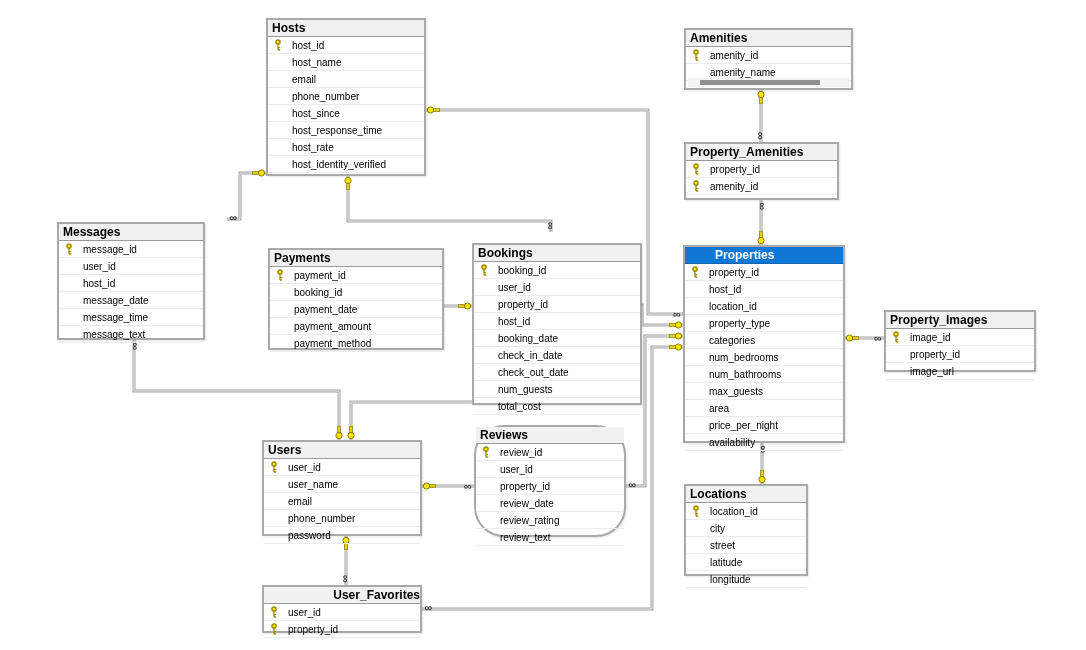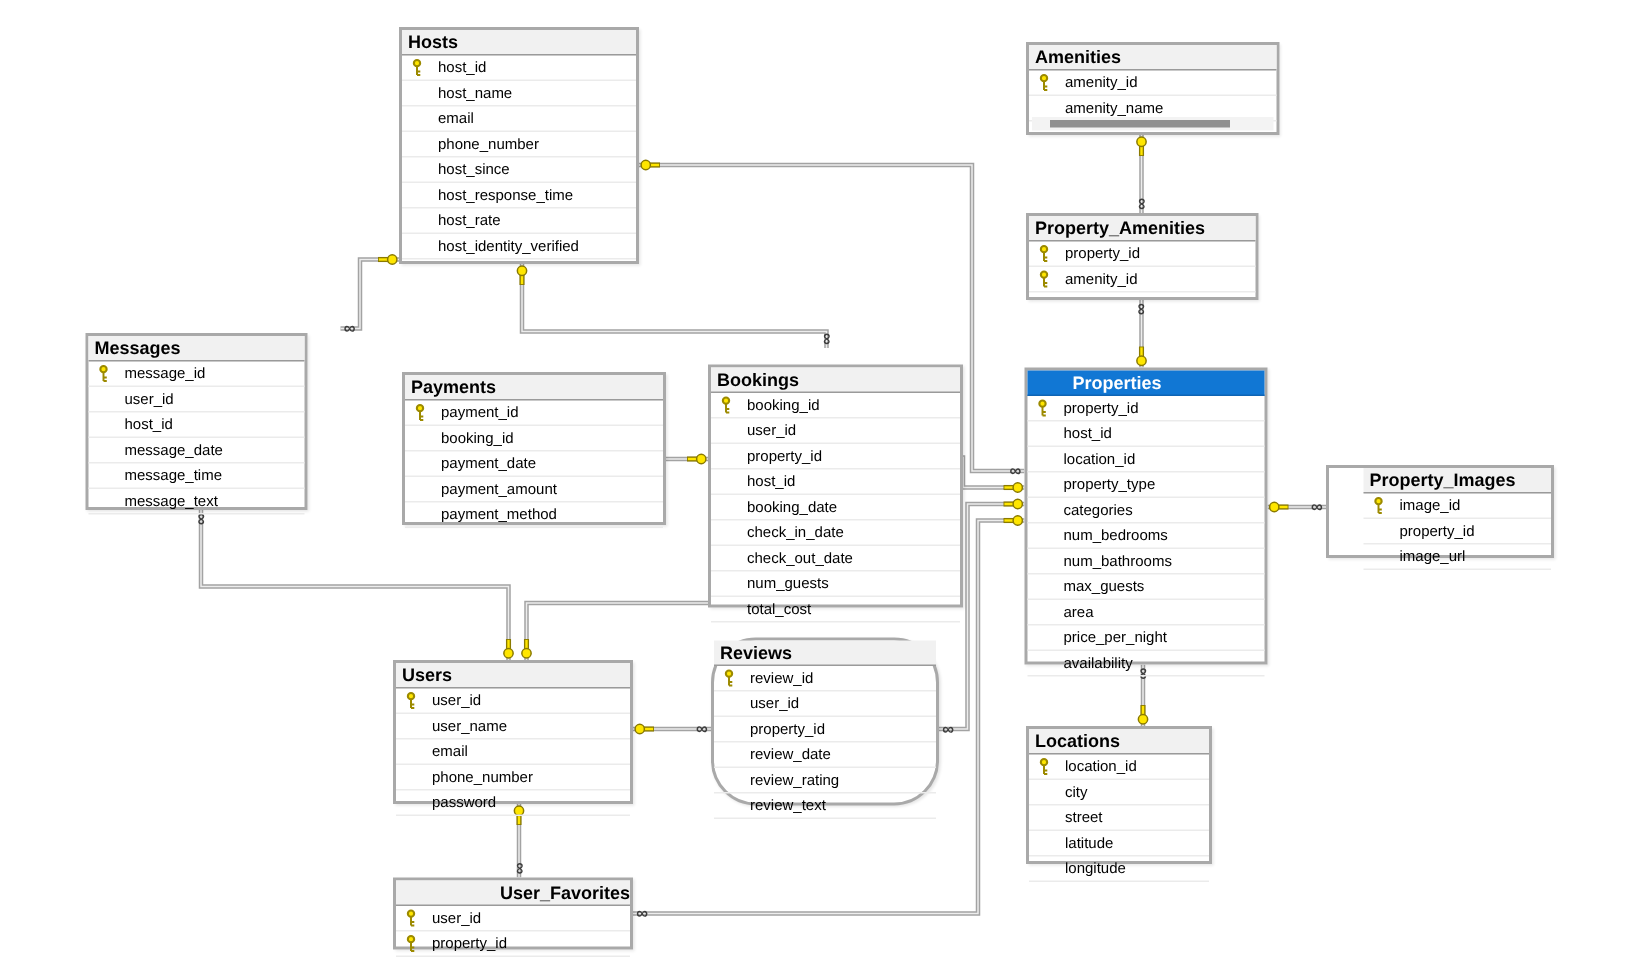--- a/index.html
+++ b/index.html
@@ -418,21 +418,21 @@
       </div>
       <div class="tbl-row">
         <span class="pk-cell"></span>
         <span class="fld">price_per_night</span>
       </div>
       <div class="tbl-row">
         <span class="pk-cell"></span>
         <span class="fld">availability</span>
       </div>
     </div>
-    <div class="tbl" style="left: 884px; top: 310px; width: 152px; height: 62px; padding-left: 23px;">
+    <div class="tbl" style="left: 884px; top: 310px; width: 152px; height: 62px;">
       <div class="tbl-header">Property_Images</div>
       <div class="tbl-row">
         <span class="pk-cell">
           <svg width="8" height="12" viewBox="0 0 8 12">
             <circle cx="4" cy="3.1" r="2.1" fill="#ffe600" stroke="#9c8a00" stroke-width="1.4"></circle>
             <path d="M4 5.2 L4 11 M4 8.6 L6.2 8.6 M4 11 L6.2 11" stroke="#9c8a00" stroke-width="1.3" fill="none"></path>
           </svg>
         </span>
         <span class="fld">image_id</span>
       </div>

